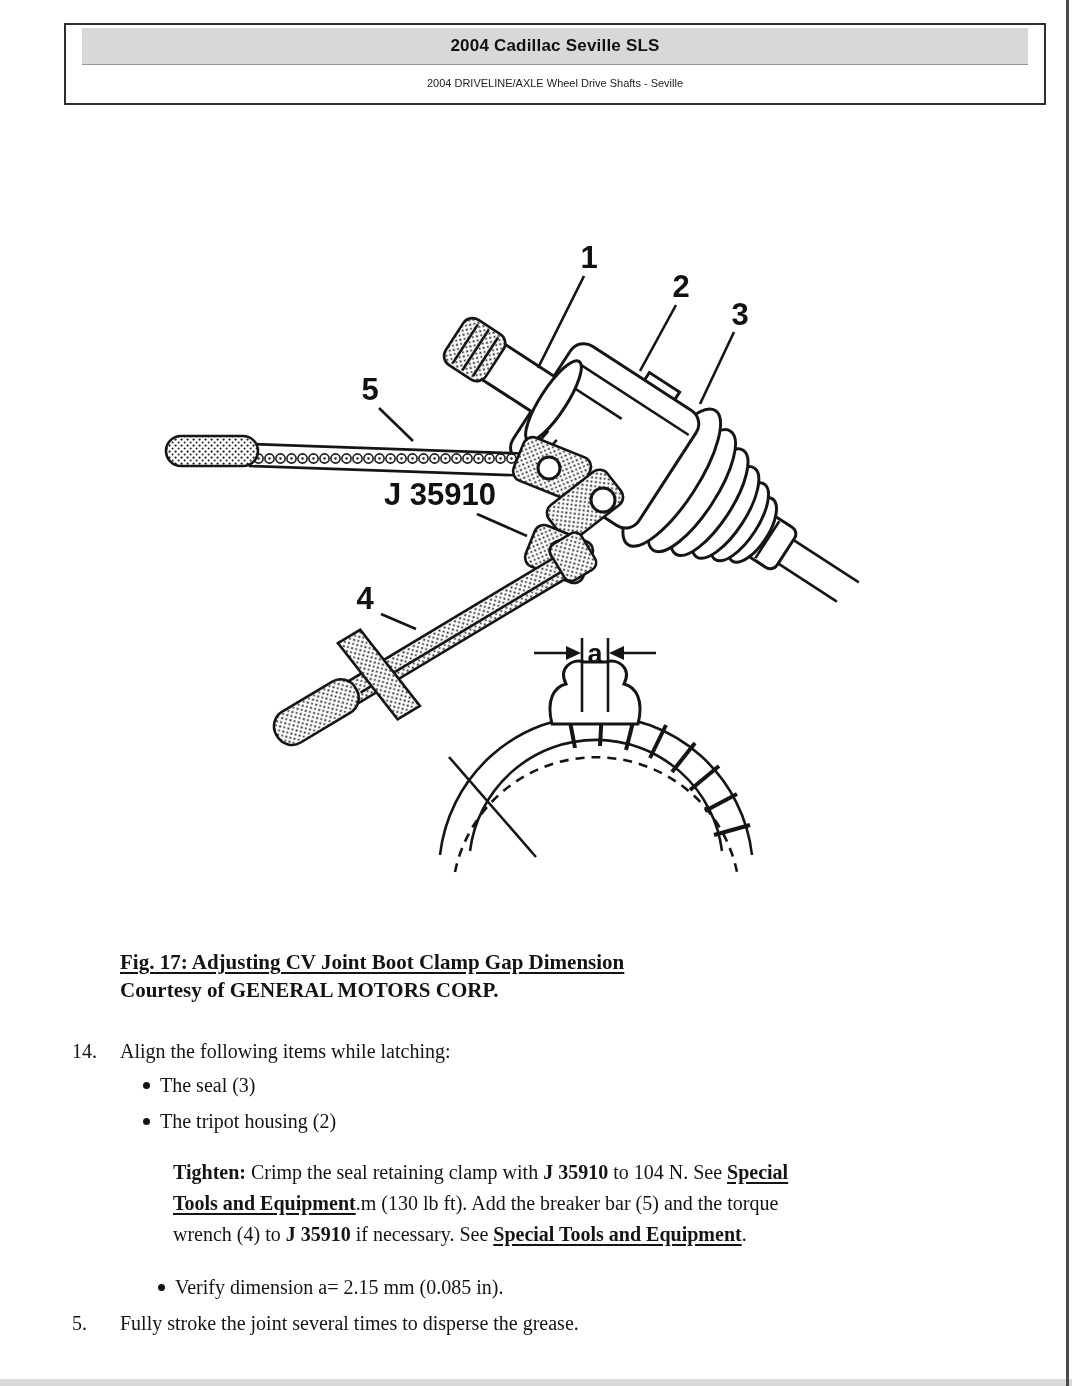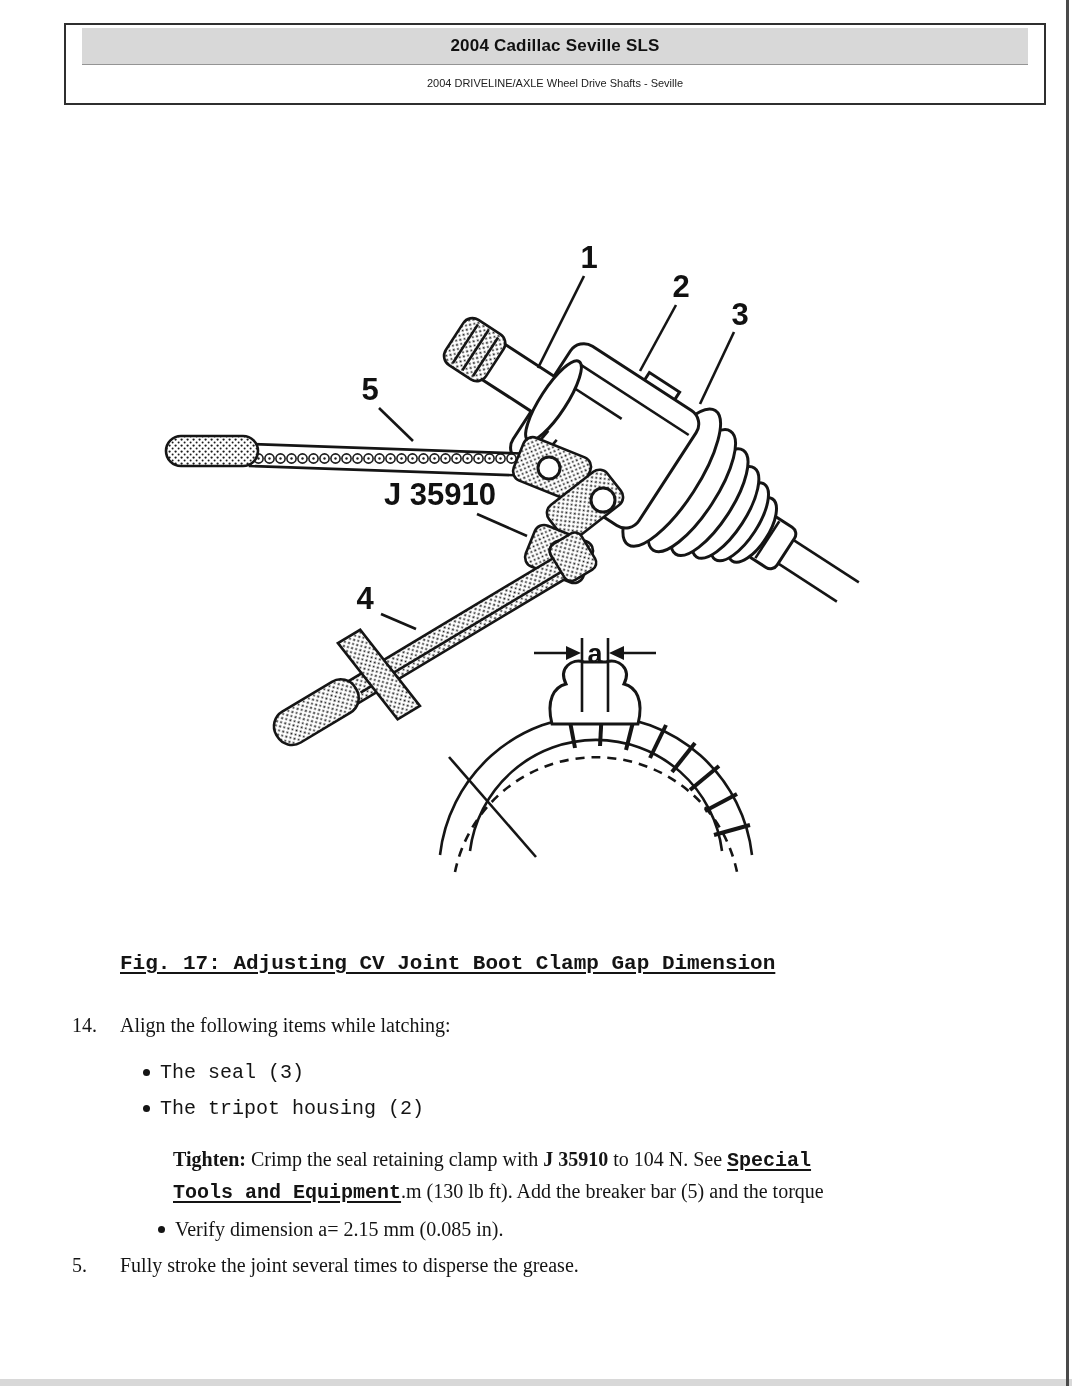--- a/index.html
+++ b/index.html
@@ -33,31 +33,31 @@
   .outline{stroke:#151515;stroke-width:3;fill:#fff;}
   .stippled{stroke:#151515;stroke-width:2.6;fill:url(#stip);}
   .chainfill{stroke:#151515;stroke-width:2.6;fill:url(#chain);}
   .callout-num{font-family:"Liberation Sans", sans-serif;font-weight:bold;font-size:31px;fill:#111;}
   .dim-label{font-family:"Liberation Sans", sans-serif;font-weight:bold;font-size:27px;fill:#111;}
 
   
   .text-block{position:absolute;left:0;top:948px;width:1060px;font-size:20px;}
   .caption{margin-left:120px;font-size:21px;font-weight:bold;line-height:28px;}
   .b{font-weight:bold;text-align:center;}
-  .u{text-decoration:underline;text-underline-offset:3px;text-decoration-thickness:2px;font-family:Liberation Mono, monospace;}
+  .u{text-decoration:underline;text-underline-offset:3px;text-decoration-thickness:2px;}
   .step-row{position:relative;line-height:27px;}
   .step-14{margin-top:34px;}
   .step-15{margin-top:7px;}
   .step-num{position:absolute;left:72px;top:0;}
   .step-text{margin-left:120px;font-family:Liberation Serif, serif;}
-  .bullet-list{margin-top:20px;font-family:Liberation Mono, monospace;}
+  .bullet-list{margin-top:7px;}
   .bullet-row{position:relative;margin-left:142px;padding-left:18px;line-height:27px;margin-bottom:9px;}
   .bullet-row .dot{position:absolute;left:1px;top:10px;width:7px;height:7px;border-radius:50%;background:#141414;}
   .tighten{margin-left:173px;margin-top:22px;width:820px;line-height:31px;}
-  .verify-row{margin-left:157px;margin-top:8px;}
+  .verify-row{margin-left:157px;margin-top:24px;}
 </style>
 </head>
 <body>
 
 <div class="header-box">
   <div class="header-title-row">2004 Cadillac Seville SLS</div>
   <div class="header-subtitle-row">2004 DRIVELINE/AXLE Wheel Drive Shafts - Seville</div>
 </div>
 
 <svg class="figure-svg" viewBox="130 225 770 740">
@@ -184,20 +184,21 @@
       <line class="ln" x1="656" y1="653" x2="614" y2="653" stroke-width="2.6"></line>
       <polygon points="609,653 624,646 624,660" fill="#151515"></polygon>
       <text class="dim-label" x="595" y="663" text-anchor="middle">a</text>
     </g>
   </g>
 </svg>
 
 <div class="text-block">
   <div class="caption">
     <div><span class="u">Fig. 17: Adjusting CV Joint Boot Clamp Gap Dimension</span></div>
+    <div>Courtesy of GENERAL MOTORS CORP.</div>
   </div>
 
   <div class="step-row step-14">
     <span class="step-num">14.</span>
     <div class="step-text">Align the following items while latching:</div>
   </div>
 
   <div class="bullet-list">
     <div class="bullet-row">
       <span class="dot"></span>
@@ -205,20 +206,21 @@
     </div>
     <div class="bullet-row">
       <span class="dot"></span>
       <span>The tripot housing (2)</span>
     </div>
   </div>
 
   <div class="tighten">
       <div><span class="b">Tighten:</span><span> Crimp the seal retaining clamp with </span><span class="b">J 35910</span><span> to 104 N. See </span><span class="b u">Special</span></div>
       <div><span class="b u">Tools and Equipment</span><span>.m (130 lb ft). Add the breaker bar (5) and the torque</span></div>
+      <div><span>wrench (4) to </span><span class="b">J 35910</span><span> if necessary. See </span><span class="b u">Special Tools and Equipment</span><span>.</span></div>
     </div>
 
   <div class="bullet-row verify-row">
     <span class="dot"></span>
     <span>Verify dimension a= 2.15 mm (0.085 in).</span>
   </div>
 
   <div class="step-row step-15">
     <span class="step-num">5.</span>
     <div class="step-text">Fully stroke the joint several times to disperse the grease.</div>

